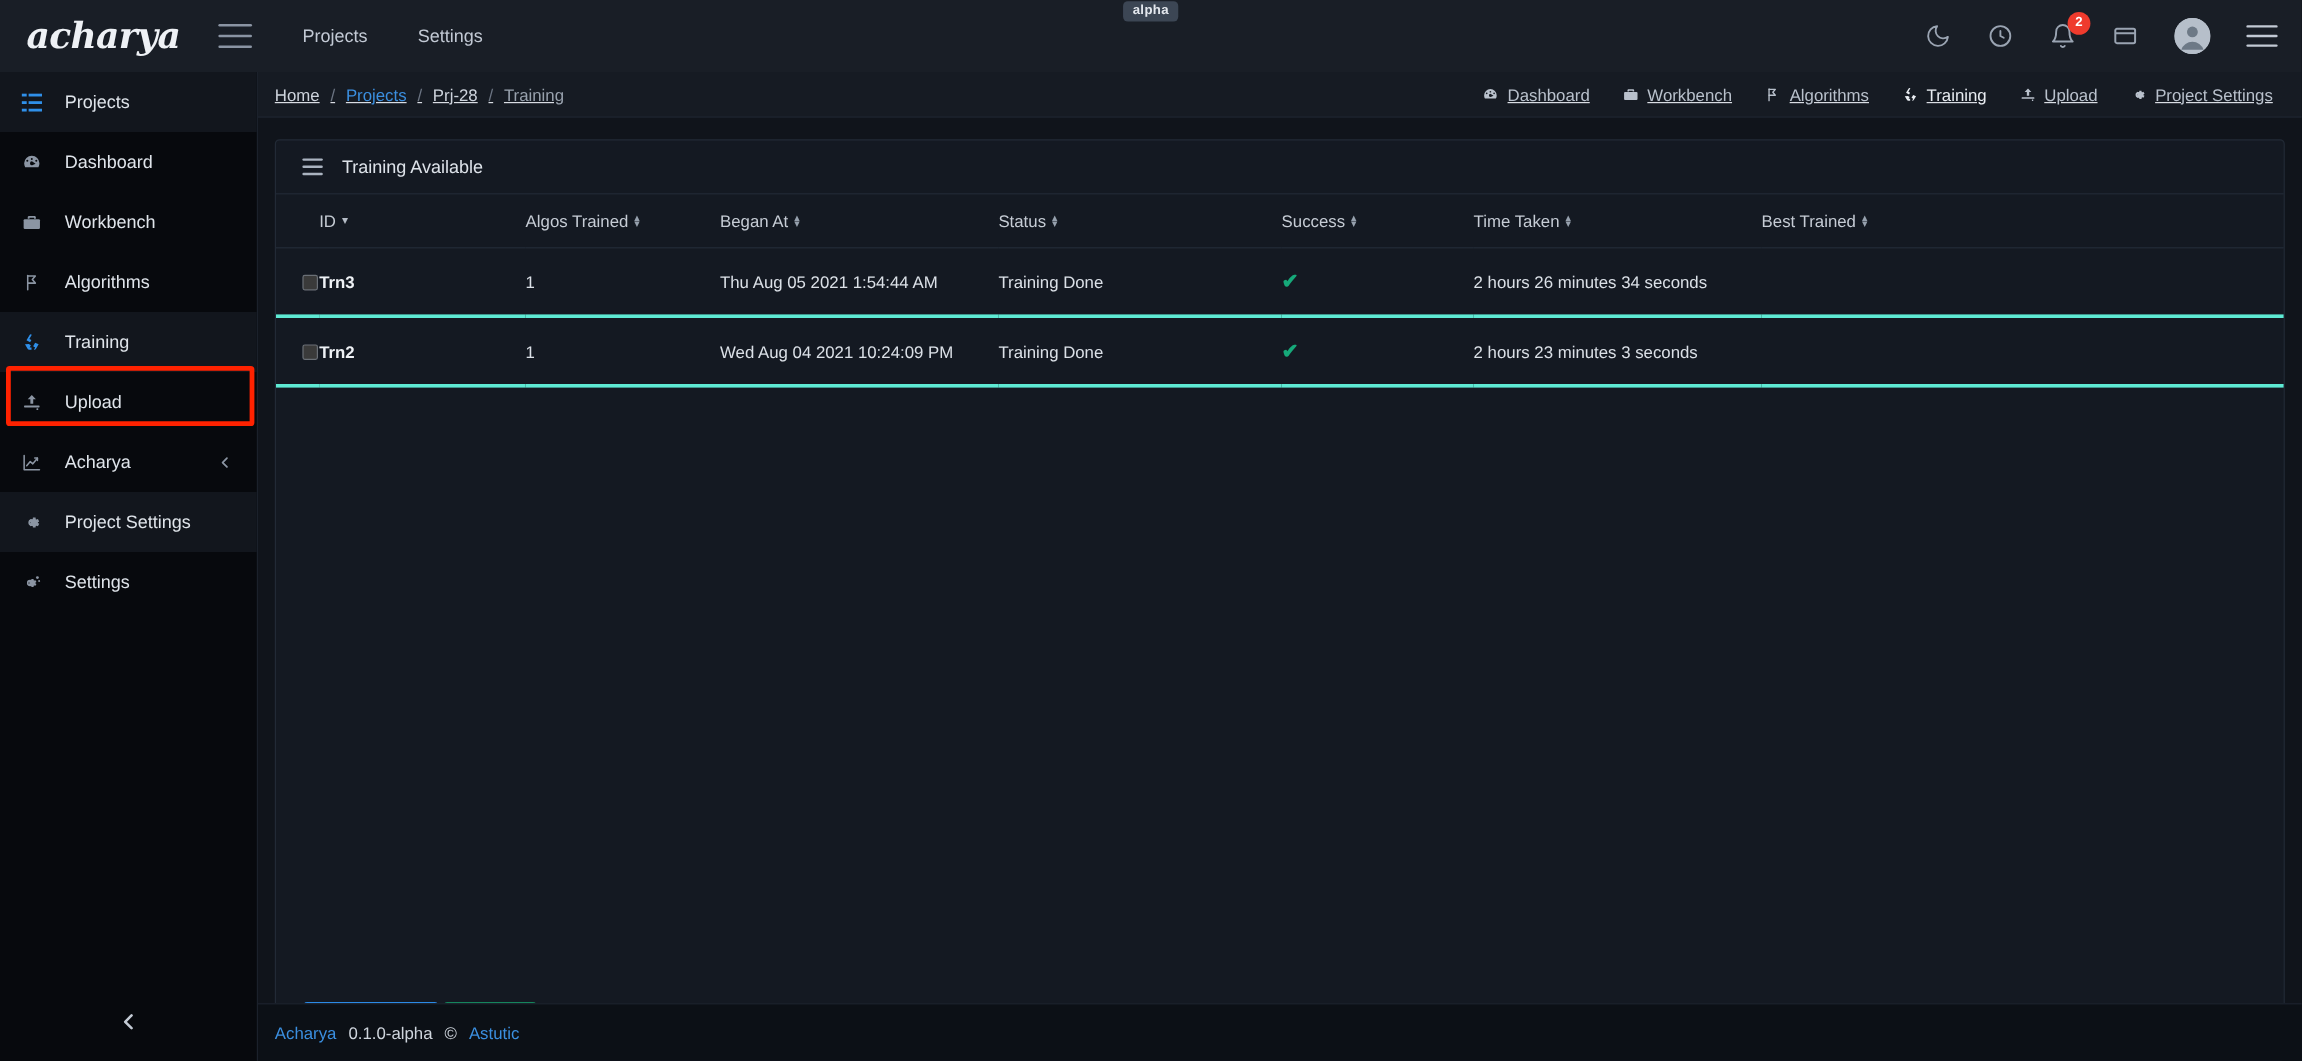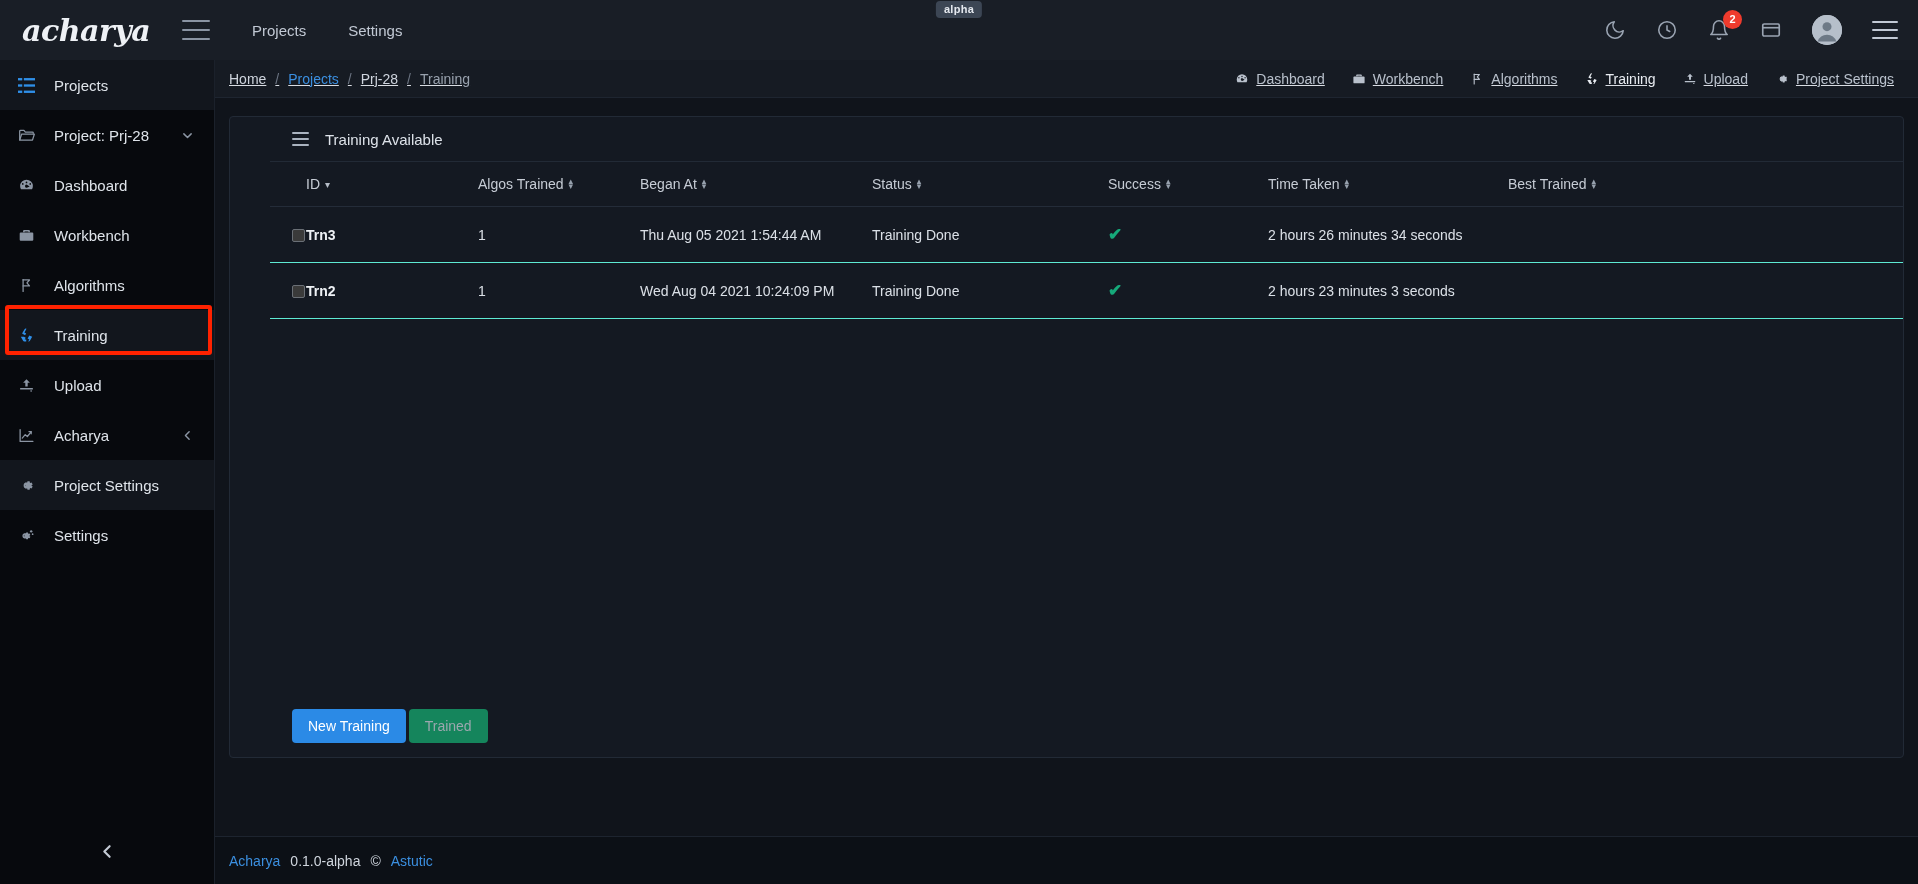--- a/index.html
+++ b/index.html
@@ -125,25 +125,25 @@
   .pagenav-item {
     display: flex; align-items: center; gap: 7px;
     font-size: 14px; color: #b9c1cc; cursor: pointer;
   }
   .pagenav-item.active { color: #e9edf2; }
   .pagenav-item svg { width: 14px; height: 14px; display:block; }
 
   
   .card {
     position: absolute; left: 14px; top: 56px;
-    width: 1675px; height: 642px;
+    width: 1675px; height: 768px;
     background: #141922;
     border: 1px solid #222a36;
     border-radius: 4px;
-    display: flex; flex-direction: column; padding-left: 40px;
+    display: flex; flex-direction: column;
   }
   .card-head {
     height: 45px; display:flex; align-items:center;
     padding-left: 22px; gap: 16px;
     border-bottom: 1px solid #222a36;
   }
   .card-head .list-icon { width: 17px; height: 14px; display:flex; flex-direction:column; justify-content:space-between; }
   .card-head .list-icon i { display:block; height:2px; background:#aab3c0; border-radius:1px; }
   .card-title { font-size: 15px; color: #dde2e9; }
 
@@ -151,21 +151,21 @@
   thead th {
     text-align: left; font-size: 14px; font-weight: 400;
     color: #c6ccd5; padding: 14px 0 14px 0;
     border-bottom: 1px solid #242c39;
   }
   .th-inner { display: inline-flex; align-items: center; gap: 5px; cursor: pointer; }
   .sort-ic { display:inline-flex; flex-direction: column; line-height: 0.55; color: #96a0ad; font-size: 9px; }
   .caret-dn { color: #b5bcc7; font-size: 10px; }
   tbody td {
     font-size: 14px; color: #dbe0e7;
-    padding: 17px 0; border-bottom: 1px solid #5eead4;
+    padding: 17px 0; border-bottom: 3px solid #5eead4;
   }
   td.id-cell { font-weight: 700; color: #eef1f5; }
   .row-check {
     width: 13px; height: 13px;
     background: #3a3a3a; border: 1px solid #6a6f76;
     border-radius: 2px; display: inline-block; cursor: pointer;
     vertical-align: middle;
   }
   .tick { color: #16a97a; font-size: 17px; font-weight: 700; }
 
@@ -266,34 +266,20 @@
           <rect x="5.5" y="1" width="10.5" height="2.2"></rect>
           <rect x="0" y="6.9" width="4" height="2.2"></rect>
           <rect x="5.5" y="6.9" width="10.5" height="2.2"></rect>
           <rect x="0" y="12.8" width="4" height="2.2"></rect>
           <rect x="5.5" y="12.8" width="10.5" height="2.2"></rect>
         </svg>
     </span>
     <span>Projects</span>
   </div>
 
-  <div class="side-item">
-    <span class="side-icon">
-      <svg viewBox="0 0 20 20" fill="none" stroke="currentColor" stroke-width="1.5" stroke-linejoin="round">
-          <path d="M2 15.5V5a1 1 0 0 1 1-1h4l1.6 2H17a1 1 0 0 1 1 1v1"></path>
-          <path d="M2 15.5l2.2-7h15L17 15.5z"></path>
-        </svg>
-    </span>
-    <span>Project: Prj-28</span>
-    <span class="side-chevron">
-      <svg viewBox="0 0 16 16" fill="none" stroke="currentColor" stroke-width="1.8" stroke-linecap="round" stroke-linejoin="round">
-          <path d="M3.5 6l4.5 4.5L12.5 6"></path>
-        </svg>
-    </span>
-  </div>
 
   <div class="side-item">
     <span class="side-icon">
       <svg viewBox="0 0 20 20" fill="currentColor">
           <path d="M10 3.2a7.5 7.5 0 0 0-7.5 7.5c0 1.4.4 2.7 1 3.8h13a7.4 7.4 0 0 0 1-3.8A7.5 7.5 0 0 0 10 3.2zm-4.4 4a1 1 0 1 1 0 2 1 1 0 0 1 0-2zm8.8 0a1 1 0 1 1 0 2 1 1 0 0 1 0-2zM10 5.4a1 1 0 1 1 0 2 1 1 0 0 1 0-2zm.1 3.3l3.6 2.4-3.3 1.6a1.6 1.6 0 1 1-.3-4z"></path>
         </svg>
     </span>
     <span>Dashboard</span>
   </div>
 

